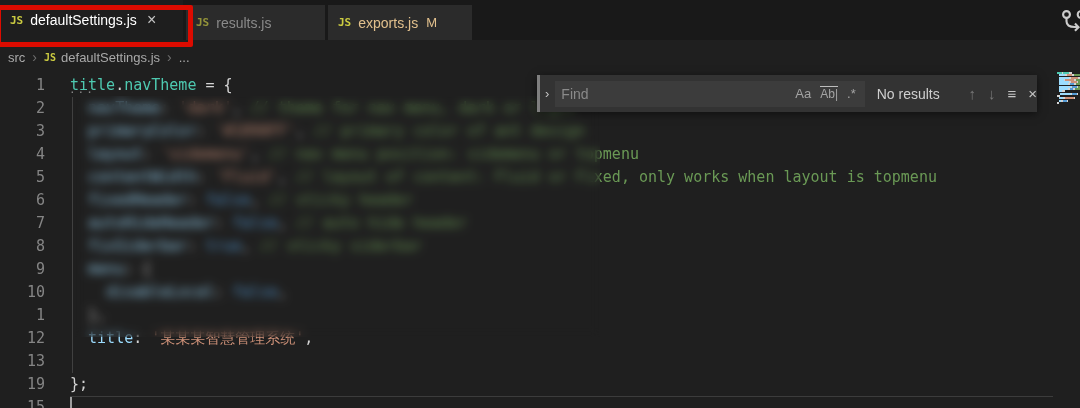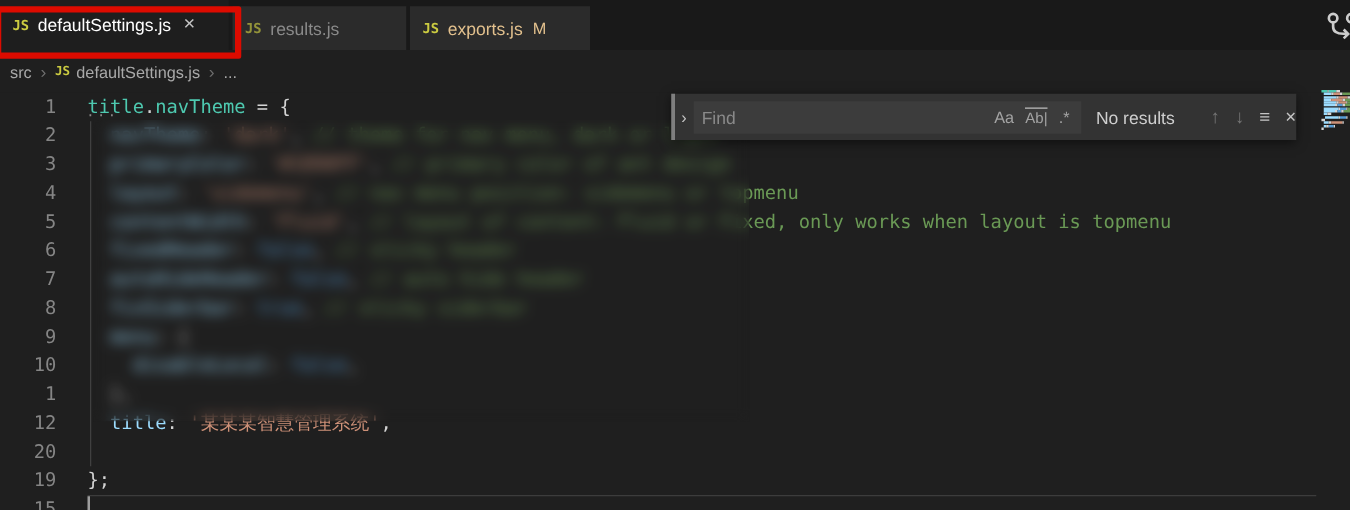--- a/index.html
+++ b/index.html
@@ -117,21 +117,21 @@
         <div class="line"><span class="ln">3</span><span class="code"><span style="color: rgb(212, 212, 212);">  </span><span style="color: rgb(156, 220, 254);">primaryColor</span><span style="color: rgb(212, 212, 212);">: </span><span style="color: rgb(206, 145, 120);">'#1890FF'</span><span style="color: rgb(212, 212, 212);">, </span><span style="color: rgb(106, 153, 85);">// primary color of ant design</span></span></div>
         <div class="line"><span class="ln">4</span><span class="code"><span style="color: rgb(212, 212, 212);">  </span><span style="color: rgb(156, 220, 254);">layout</span><span style="color: rgb(212, 212, 212);">: </span><span style="color: rgb(206, 145, 120);">'sidemenu'</span><span style="color: rgb(212, 212, 212);">, </span><span style="color: rgb(106, 153, 85);">// nav menu position: sidemenu or topmenu</span></span></div>
         <div class="line"><span class="ln">5</span><span class="code"><span style="color: rgb(212, 212, 212);">  </span><span style="color: rgb(156, 220, 254);">contentWidth</span><span style="color: rgb(212, 212, 212);">: </span><span style="color: rgb(206, 145, 120);">'Fluid'</span><span style="color: rgb(212, 212, 212);">, </span><span style="color: rgb(106, 153, 85);">// layout of content: Fluid or Fixed, only works when layout is topmenu</span></span></div>
         <div class="line"><span class="ln">6</span><span class="code"><span style="color: rgb(212, 212, 212);">  </span><span style="color: rgb(156, 220, 254);">fixedHeader</span><span style="color: rgb(212, 212, 212);">: </span><span style="color: rgb(86, 156, 214);">false</span><span style="color: rgb(212, 212, 212);">, </span><span style="color: rgb(106, 153, 85);">// sticky header</span></span></div>
         <div class="line"><span class="ln">7</span><span class="code"><span style="color: rgb(212, 212, 212);">  </span><span style="color: rgb(156, 220, 254);">autoHideHeader</span><span style="color: rgb(212, 212, 212);">: </span><span style="color: rgb(86, 156, 214);">false</span><span style="color: rgb(212, 212, 212);">, </span><span style="color: rgb(106, 153, 85);">// auto hide header</span></span></div>
         <div class="line"><span class="ln">8</span><span class="code"><span style="color: rgb(212, 212, 212);">  </span><span style="color: rgb(156, 220, 254);">fixSiderbar</span><span style="color: rgb(212, 212, 212);">: </span><span style="color: rgb(86, 156, 214);">true</span><span style="color: rgb(212, 212, 212);">, </span><span style="color: rgb(106, 153, 85);">// sticky siderbar</span></span></div>
         <div class="line"><span class="ln">9</span><span class="code"><span style="color: rgb(212, 212, 212);">  </span><span style="color: rgb(156, 220, 254);">menu</span><span style="color: rgb(212, 212, 212);">: {</span></span></div>
         <div class="line"><span class="ln">10</span><span class="code"><span style="color: rgb(212, 212, 212);">    </span><span style="color: rgb(156, 220, 254);">disableLocal</span><span style="color: rgb(212, 212, 212);">: </span><span style="color: rgb(86, 156, 214);">false</span><span style="color: rgb(212, 212, 212);">,</span></span></div>
         <div class="line"><span class="ln">1</span><span class="code"><span style="color: rgb(212, 212, 212);">  },</span></span></div>
         <div class="line"><span class="ln">12</span><span class="code"><span style="color: rgb(212, 212, 212);">  </span><span style="color: rgb(156, 220, 254);">title</span><span style="color: rgb(212, 212, 212);">: </span><span style="color: rgb(206, 145, 120);">'某某某智慧管理系统'</span><span style="color: rgb(212, 212, 212);">,</span></span></div>
-        <div class="line"><span class="ln">20</span></div>
+        <div class="line"><span class="ln">13</span></div>
         <div class="line"><span class="ln">19</span><span class="code"><span style="color: rgb(212, 212, 212);">};</span></span></div>
         <div class="line"><span class="ln">15</span><span class="code"></span></div>
       </div>
     <div id="indent-guide"></div>
     <div id="hint-dots">···</div>
     <div id="cur-line-border"></div>
     <div id="cursor"></div>
     <div id="blur-patch"></div>
   </div>
 

